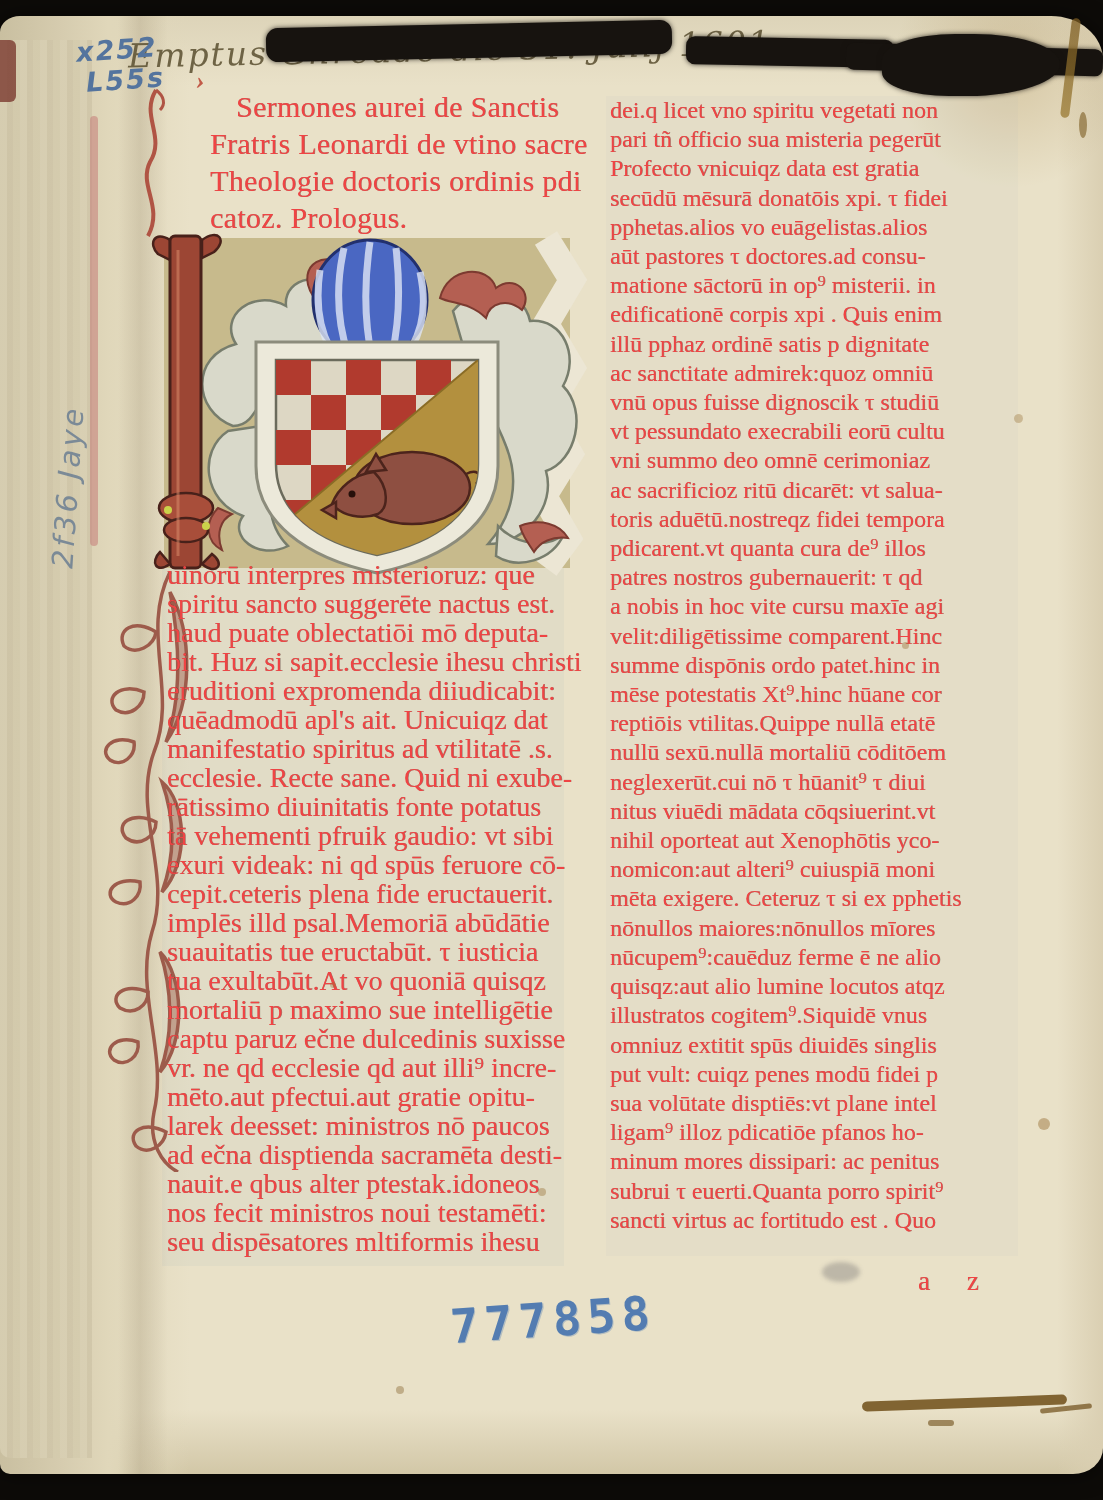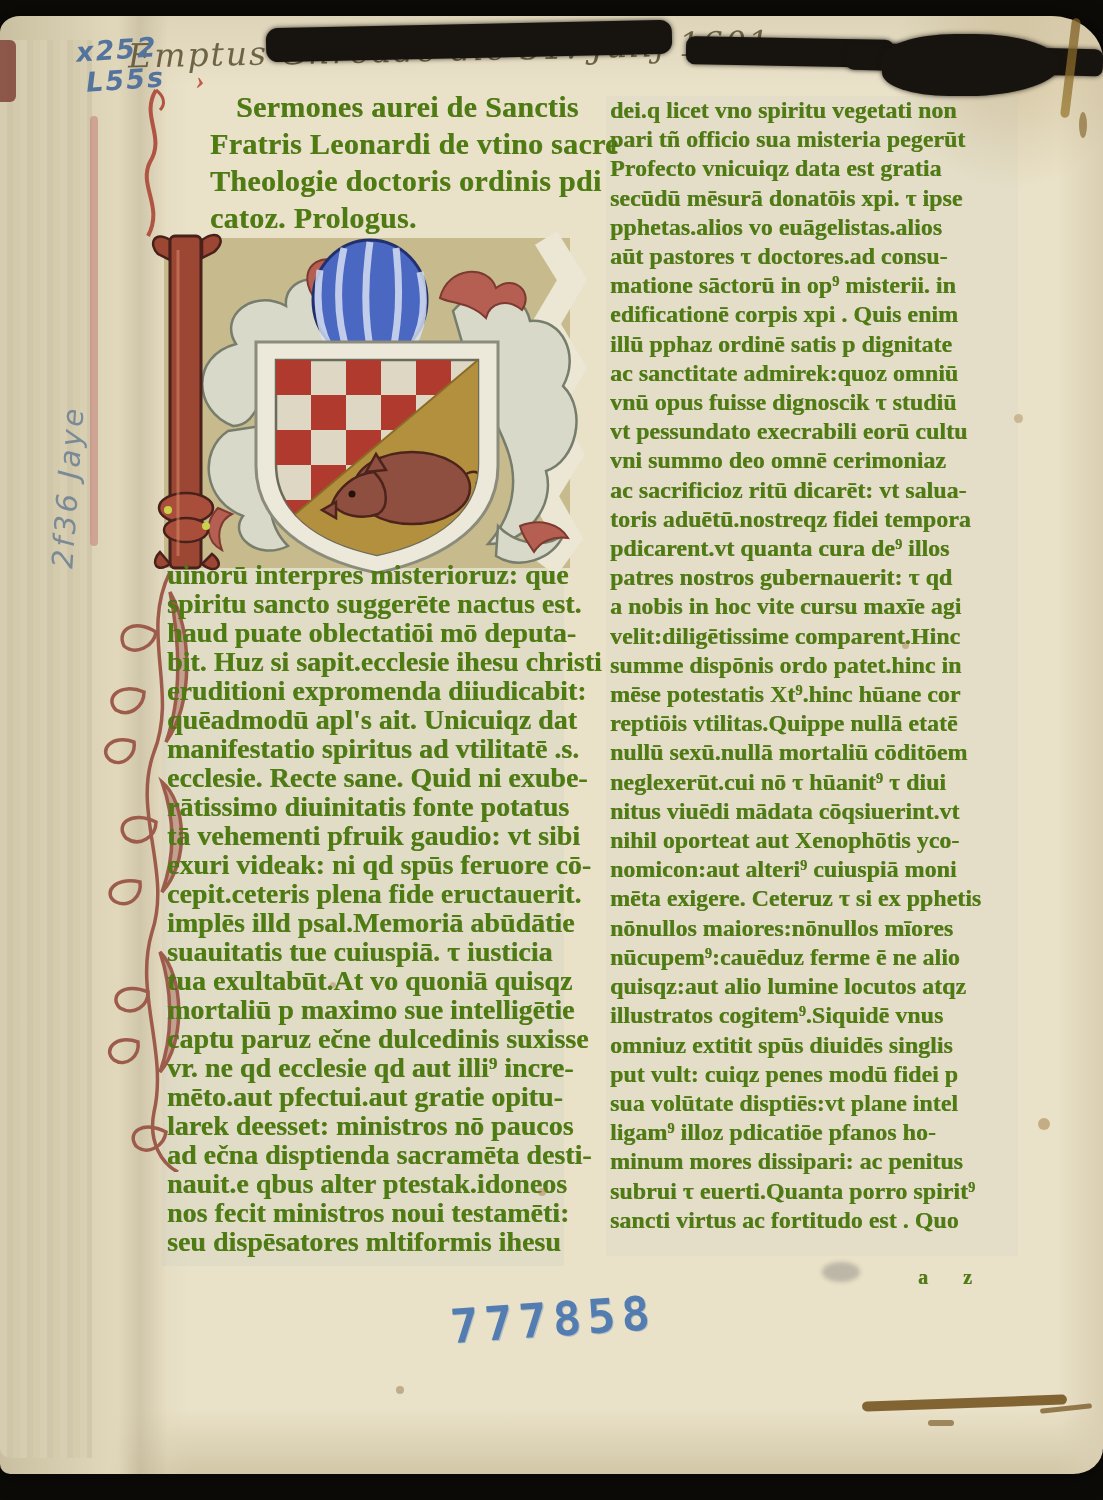--- a/index.html
+++ b/index.html
@@ -18,27 +18,27 @@
     border-radius:20px 52px 30px 10px / 16px 44px 26px 10px;
     box-shadow:0 0 22px rgba(0,0,0,.55);}
   
   #foreedge{position:absolute;left:0;top:40px;width:92px;height:1418px;
     background:repeating-linear-gradient(90deg,#d8cfb3 0 7px,#cfc5a8 7px 13px,#d4cbad 13px 20px);
     opacity:.85;border-radius:0 0 0 10px;}
   .edge-pink{position:absolute;background:rgba(196,124,120,.55);border-radius:4px;}
   .spine-mark{position:absolute;left:0;top:40px;width:16px;height:62px;background:#7a3a30;opacity:.8;border-radius:0 6px 6px 0;}
   
   .line{white-space:nowrap;}
-  .gothic{color:#4d7c0f;font-weight:700;text-shadow:.4px .4px 0 rgba(43,36,28,.45);}
+  .gothic{color:#ef4444;font-weight:400;text-shadow:.4px .4px 0 rgba(43,36,28,.45);}
   #heading{position:absolute;left:210px;top:88px;font-size:30px;line-height:37px;letter-spacing:.3px;}
   #heading .line:first-child{text-indent:26px;}
   #leftcol{position:absolute;left:167px;top:560px;font-size:28px;line-height:29px;}
   #rightcol{position:absolute;left:610px;top:96px;font-size:24px;line-height:29.2px;}
   .wash{position:absolute;background:rgba(158,178,190,.10);pointer-events:none;}
-  #signature{position:absolute;left:918px;top:1266px;font-size:20px;word-spacing:30px;}
+  #signature{position:absolute;left:918px;top:1266px;font-size:27px;word-spacing:30px;}
   
   #inscription{position:absolute;left:128px;top:28px;width:820px;color:#5e5334;
      font-family:"DejaVu Serif",serif;font-style:italic;font-size:33px;letter-spacing:2px;
      transform:rotate(-1.2deg);opacity:.88;}
   .redact{position:absolute;background:#17130f;box-shadow:0 0 5px rgba(23,19,15,.8);}
   #shelf1{position:absolute;left:76px;top:34px;color:#54749e;font-family:"DejaVu Sans",sans-serif;
      font-style:italic;font-weight:700;font-size:27px;transform:rotate(-4deg);letter-spacing:2px;}
   #shelf2{position:absolute;left:86px;top:64px;color:#54749e;font-family:"DejaVu Sans",sans-serif;
      font-style:italic;font-weight:700;font-size:27px;transform:rotate(-4deg);letter-spacing:2px;}
   #redchev{position:absolute;left:196px;top:66px;color:#c25a48;font-size:26px;font-weight:700;transform:rotate(8deg);}
@@ -176,38 +176,38 @@
     <div class="line">bit. Huz si sapit.ecclesie ihesu christi</div>
     <div class="line">eruditioni expromenda diiudicabit:</div>
     <div class="line">quēadmodū apl's ait. Unicuiqz dat</div>
     <div class="line">manifestatio spiritus ad vtilitatē .s.</div>
     <div class="line">ecclesie. Recte sane. Quid ni exube-</div>
     <div class="line">rātissimo diuinitatis fonte potatus</div>
     <div class="line">tā vehementi pfruik gaudio: vt sibi</div>
     <div class="line">exuri videak: ni qd spūs feruore cō-</div>
     <div class="line">cepit.ceteris plena fide eructauerit.</div>
     <div class="line">implēs illd psal.Memoriā abūdātie</div>
-    <div class="line">suauitatis tue cuiuspiā. τ iusticia</div>
+    <div class="line">suauitatis tue eructabūt. τ iusticia</div>
     <div class="line">tua exultabūt.At vo quoniā quisqz</div>
     <div class="line">mortaliū p maximo sue intelligētie</div>
     <div class="line">captu paruz ečne dulcedinis suxisse</div>
     <div class="line">vr. ne qd ecclesie qd aut illi⁹ incre-</div>
     <div class="line">mēto.aut pfectui.aut gratie opitu-</div>
     <div class="line">larek deesset: ministros nō paucos</div>
     <div class="line">ad ečna disptienda sacramēta desti-</div>
     <div class="line">nauit.e qbus alter ptestak.idoneos</div>
     <div class="line">nos fecit ministros noui testamēti:</div>
     <div class="line">seu dispēsatores mltiformis ihesu</div>
   </div>
 
   <div id="rightcol" class="gothic">
     <div class="line">dei.q licet vno spiritu vegetati non</div>
     <div class="line">pari tñ officio sua misteria pegerūt</div>
     <div class="line">Profecto vnicuiqz data est gratia</div>
-    <div class="line">secūdū mēsurā donatōis xpi. τ ipse</div>
+    <div class="line">secūdū mēsurā donatōis xpi. τ fidei</div>
     <div class="line">pphetas.alios vo euāgelistas.alios</div>
     <div class="line">aūt pastores τ doctores.ad consu-</div>
     <div class="line">matione sāctorū in op⁹ misterii. in</div>
     <div class="line">edificationē corpis xpi . Quis enim</div>
     <div class="line">illū pphaz ordinē satis p dignitate</div>
     <div class="line">ac sanctitate admirek:quoz omniū</div>
     <div class="line">vnū opus fuisse dignoscik τ studiū</div>
     <div class="line">vt pessundato execrabili eorū cultu</div>
     <div class="line">vni summo deo omnē cerimoniaz</div>
     <div class="line">ac sacrificioz ritū dicarēt: vt salua-</div>

